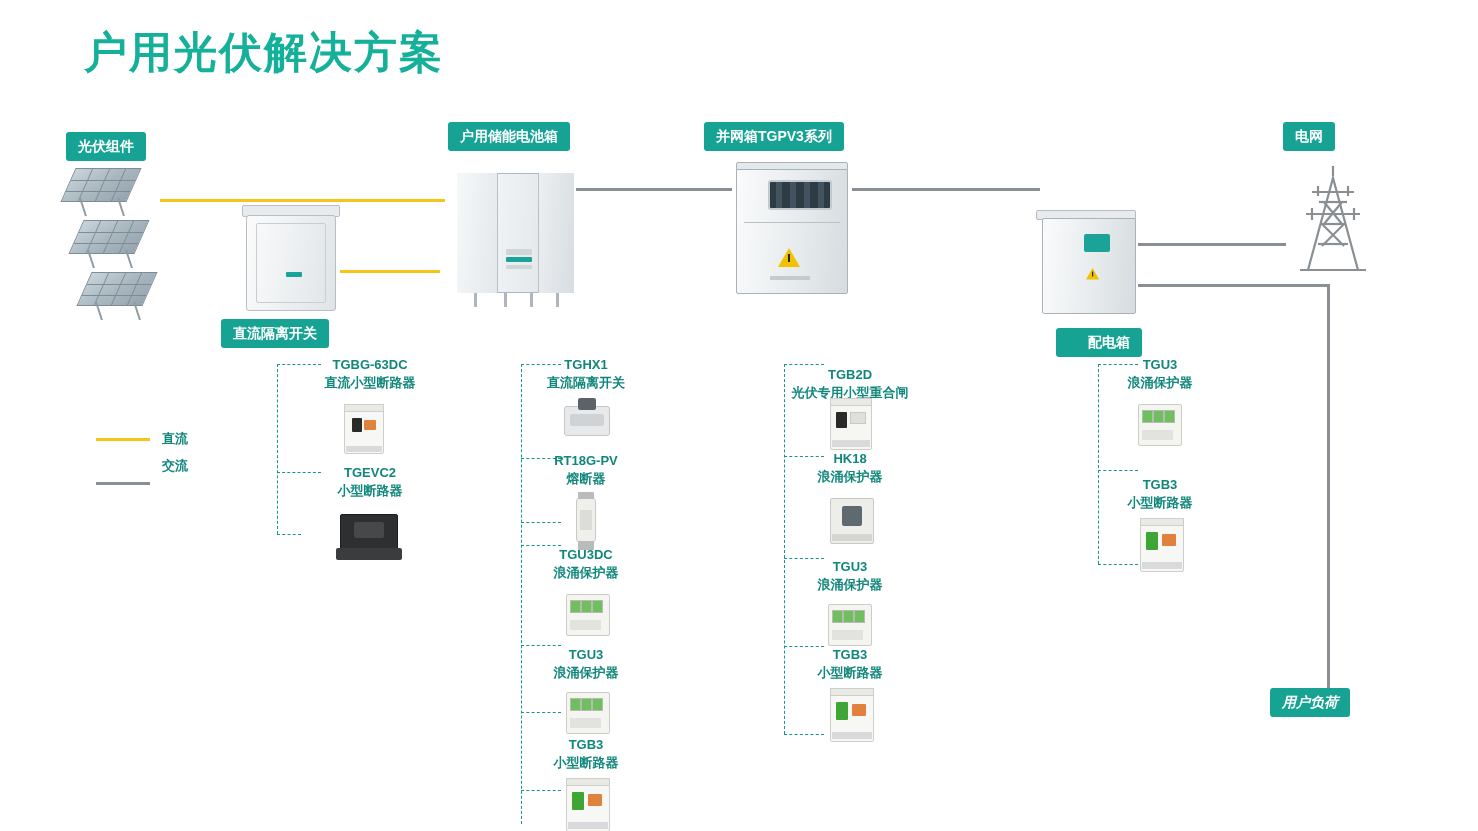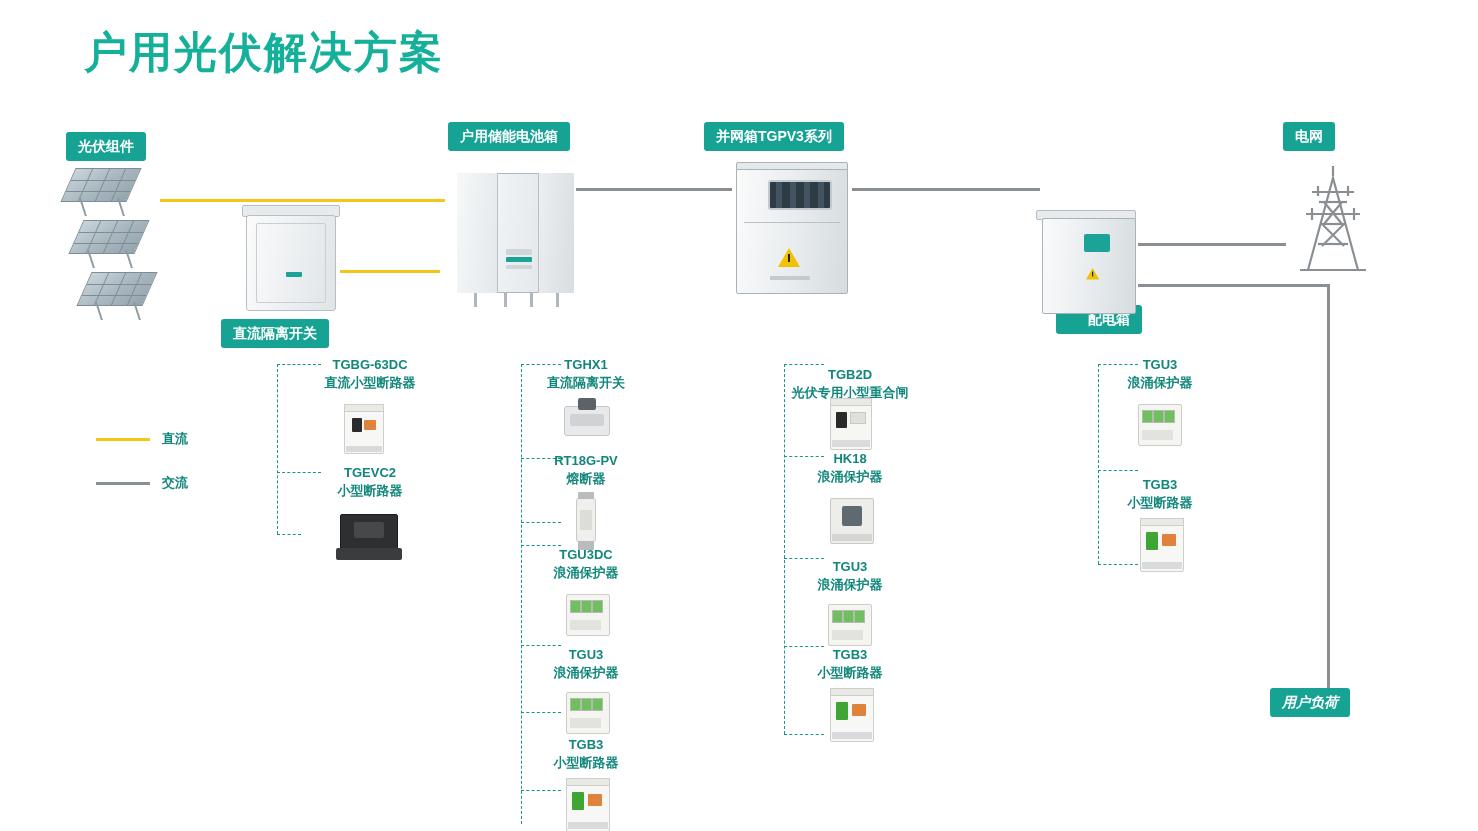--- a/index.html
+++ b/index.html
@@ -114,21 +114,21 @@
 </head>
 <body>
 
 <div class="abs" id="page-title">户用光伏解决方案</div>
 
 <div class="abs tag" style="left:66px;top:122px;margin-top:10px;">光伏组件</div>
 <div class="abs tag" style="left:448px;top:122px;">户用储能电池箱</div>
 <div class="abs tag" style="left:704px;top:122px;">并网箱TGPV3系列</div>
 <div class="abs tag" style="left:1283px;top:122px;">电网</div>
 <div class="abs tag" style="left:221px;top:319px;">直流隔离开关</div>
-<div class="abs tag" style="left:1056px;top:305px;padding-left:32px;">配电箱</div>
+<div class="abs tag" style="left:1056px;top:328px;padding-left:32px;">配电箱</div>
 <div class="abs tag" style="left:1270px;top:688px;font-style:italic;">用户负荷</div>
 
 <div class="abs wire-dc" style="left:160px;top:199px;width:285px;"></div>
 
 <div class="abs wire-dc" style="left:340px;top:270px;width:100px;"></div>
 
 <div class="abs wire-ac" style="left:576px;top:188px;width:156px;"></div>
 
 <div class="abs wire-ac" style="left:852px;top:188px;width:188px;"></div>
 
@@ -230,21 +230,21 @@
     <path d="M40 82 L70 82"></path>
     <path d="M44 62 L66 84"></path>
     <path d="M66 62 L44 84"></path>
   </g>
 </svg>
 
 <div class="abs" style="left:96px;top:430px;width:140px;height:70px;">
   <div class="legend-line" style="position:absolute;left:0;top:8px;background:#f5c518;"></div>
   <div class="legend-text abs" style="left:66px;top:0px;">直流</div>
   <div class="legend-line" style="position:absolute;left:0;top:52px;background:#8a8f94;"></div>
-  <div class="legend-text abs" style="left:66px;top:44px;">交流</div>
+  <div class="legend-text abs" style="left:66px;top:27px;">交流</div>
 </div>
 
 <div class="abs dash-v" style="left:277px;top:364px;height:170px;"></div>
 <div class="abs dash-h" style="left:277px;top:364px;width:44px;"></div>
 <div class="abs dash-h" style="left:277px;top:472px;width:44px;"></div>
 <div class="abs dash-h" style="left:277px;top:534px;width:24px;"></div>
 
 <div class="abs dev-label" style="left:276px;top:356px;width:188px;">
   <div>TGBG-63DC</div>
   <div>直流小型断路器</div>

